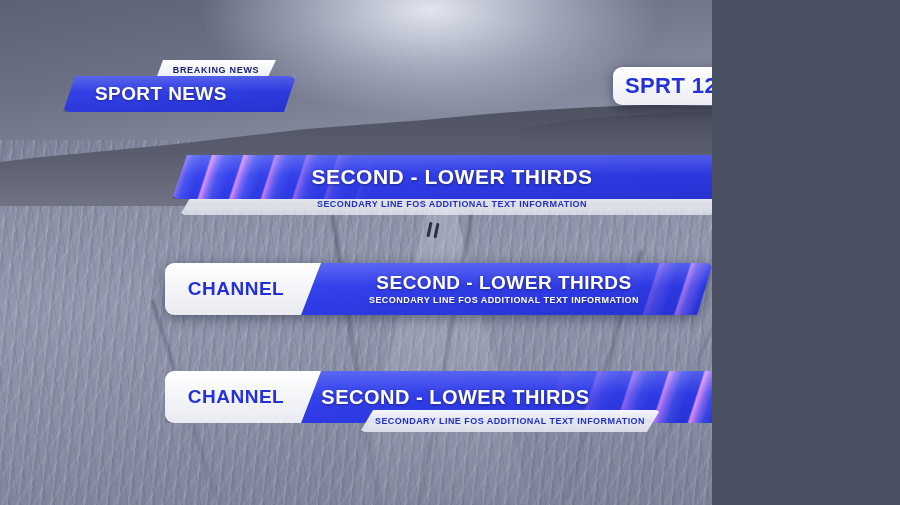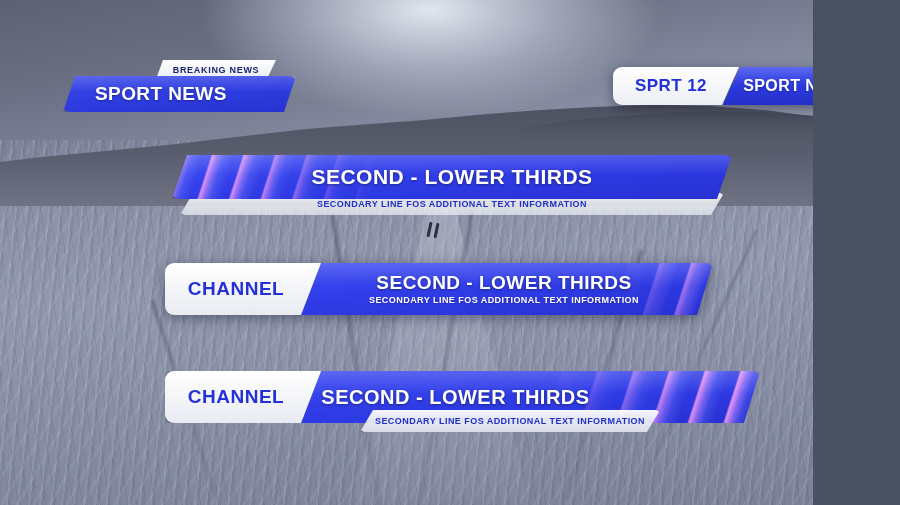--- a/index.html
+++ b/index.html
@@ -1,19 +1,19 @@
 <!DOCTYPE html>
 <html><head>
 <meta charset="utf-8">
 <style>
   * { margin:0; padding:0; box-sizing:border-box; }
   html,body { width:900px; height:505px; overflow:hidden; background:#4a5163; }
 
   .stage {
-    position:relative; width:813px; height:505px; overflow:hidden;
+    position:relative; width:712px; height:505px; overflow:hidden;
     font-family:"Liberation Sans", sans-serif;
     padding-left:40px;
   }
 
   
   .bg { position:absolute; inset:0; }
   .bg-sky {
     position:absolute; left:0; top:0; width:900px; height:170px;
     background:
       radial-gradient(ellipse 320px 150px at 430px 10px, rgba(232,236,245,.95) 0%, rgba(196,203,220,.55) 40%, rgba(140,150,175,0) 72%),
@@ -97,21 +97,21 @@
   
   .tr-wrap { position:absolute; left:613px; top:67px; width:262px; height:38px;
              filter:drop-shadow(0 3px 6px rgba(10,14,40,.45)); }
   .tr-white {
     position:absolute; left:0; top:0; width:126px; height:38px;
     background:linear-gradient(180deg,#ffffff,#eceef4);
     clip-path:polygon(0 0, 100% 0, calc(100% - 17px) 100%, 0 100%);
     border-radius:9px 0 0 9px;
     display:flex; align-items:center; justify-content:center;
   }
-  .tr-white span { font-size:17px; font-weight:700; color:#2431d8; letter-spacing:.4px; margin-right:10px; }
+  .tr-white span { font-size:22px; font-weight:700; color:#2431d8; letter-spacing:.4px; margin-right:10px; }
   .tr-blue {
     position:absolute; left:110px; top:0; width:152px; height:38px;
     background:linear-gradient(180deg,#3f4dee 0%, #2b38dd 55%, #2530c8 100%);
     clip-path:polygon(17px 0, 100% 0, calc(100% - 15px) 100%, 0 100%);
     border-radius:0 9px 9px 0;
     display:flex; align-items:center; justify-content:center;
   }
   .tr-blue span { font-size:16px; font-weight:700; color:#fff; letter-spacing:.4px;
                   text-shadow:0 1px 2px rgba(0,0,0,.3); }
 

